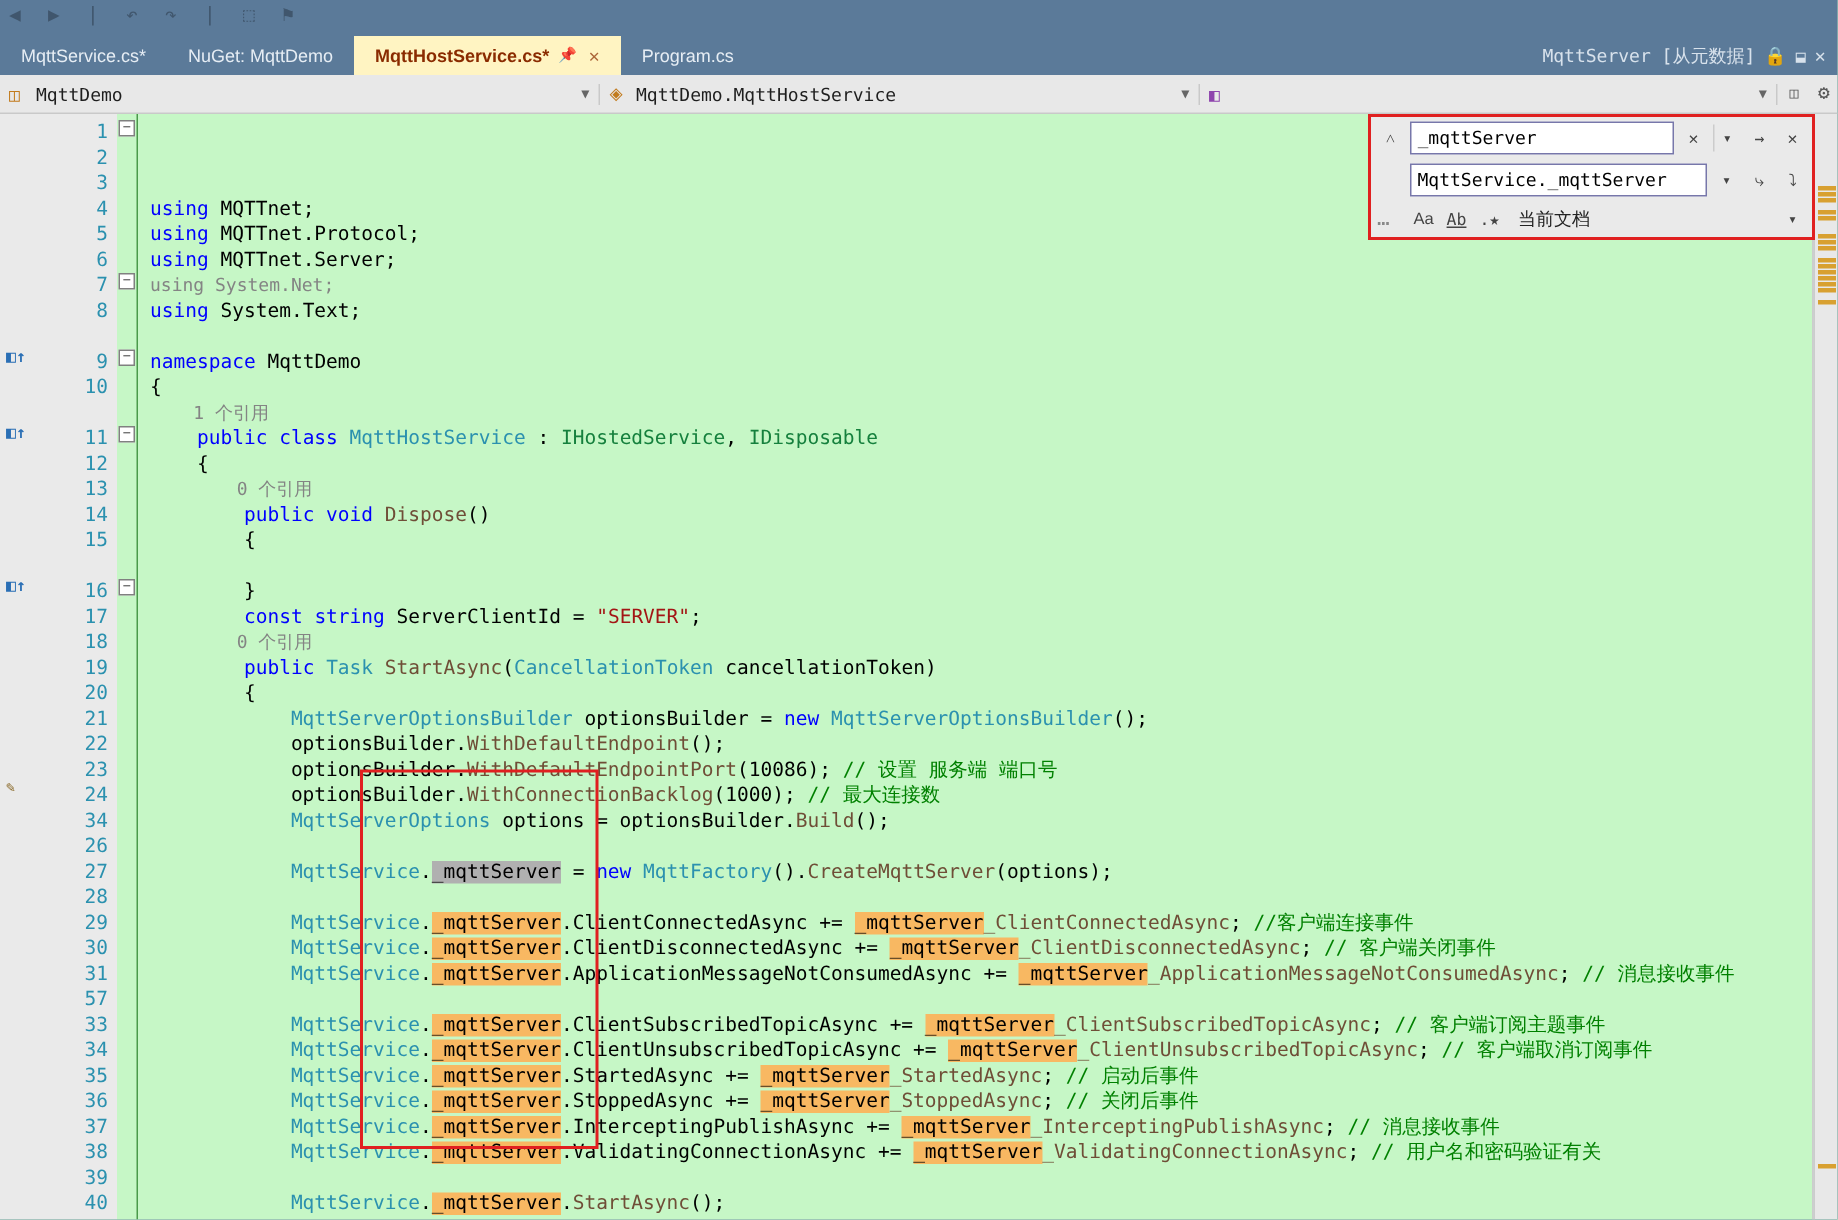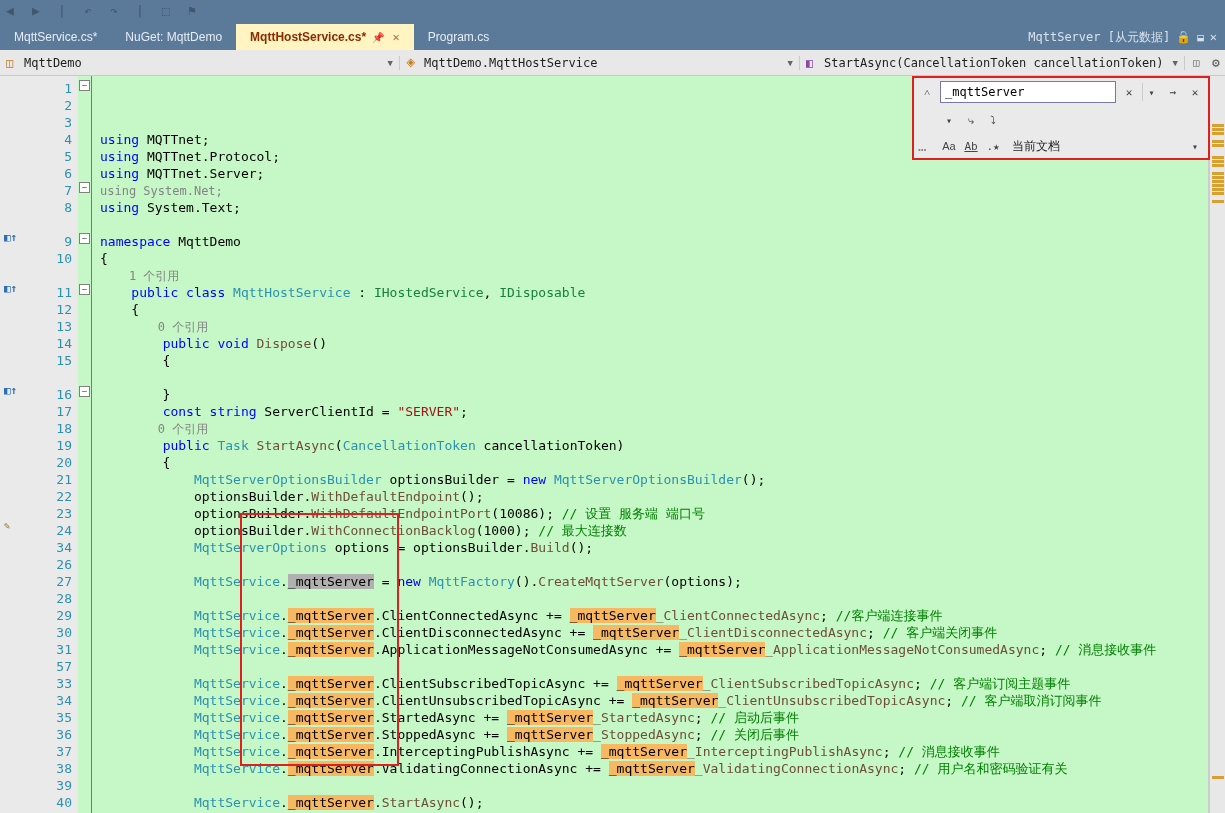--- a/index.html
+++ b/index.html
@@ -73,21 +73,20 @@
     <span>MqttDemo</span>
     <span class="dd">▼</span>
   </div>
   <div class="nav-seg" style="flex:0 0 400px">
     <span class="ic" style="color:#c27b1e">🞛</span>
     <span>MqttDemo.MqttHostService</span>
     <span class="dd">▼</span>
   </div>
   <div class="nav-seg">
     <span class="ic" style="color:#8e44ad">◧</span>
-    <span>StartAsync(CancellationToken cancellationToken)</span>
     <span class="dd">▼</span>
   </div>
   <div style="width:22px;display:flex;align-items:center;justify-content:center;color:#555;font-size:10px">◫</div>
   <div style="width:18px;display:flex;align-items:center;justify-content:center;color:#555">⚙</div>
 </div>
 
 <div class="editor-wrap">
   <div style="width:24px;background:#eaeaea" id="ind-col">
       <div style="height: 17px; position: relative;"></div>
       <div style="height: 17px; position: relative;"></div>
@@ -221,20 +220,21 @@
     <div class="find-row">
       <span class="find-btn">˄</span>
       <input class="find-input" value="_mqttServer" style="">
       <span class="find-btn">✕</span>
       <span class="find-btn" style="border-left:1px solid #ccc;font-size:10px">▾</span>
       <span class="find-btn">→</span>
       <span class="find-btn">✕</span>
     </div>
     <div class="find-row">
       <span style="width:18px"></span>
+      <input class="find-input" value="MqttService._mqttServer" style="">
       <span class="find-btn" style="font-size:10px">▾</span>
       <span class="find-btn">⤷</span>
       <span class="find-btn">⤵</span>
     </div>
     <div class="find-row" style="height:24px">
       <span style="width:18px;color:#888;font-size:14px">…</span>
       <span class="find-btn" style="font-family:Liberation Sans, sans-serif">Aa</span>
       <span class="find-btn" style="text-decoration:underline">Ab</span>
       <span class="find-btn">.★</span>
       <span style="margin-left:6px;color:#222">当前文档</span>

